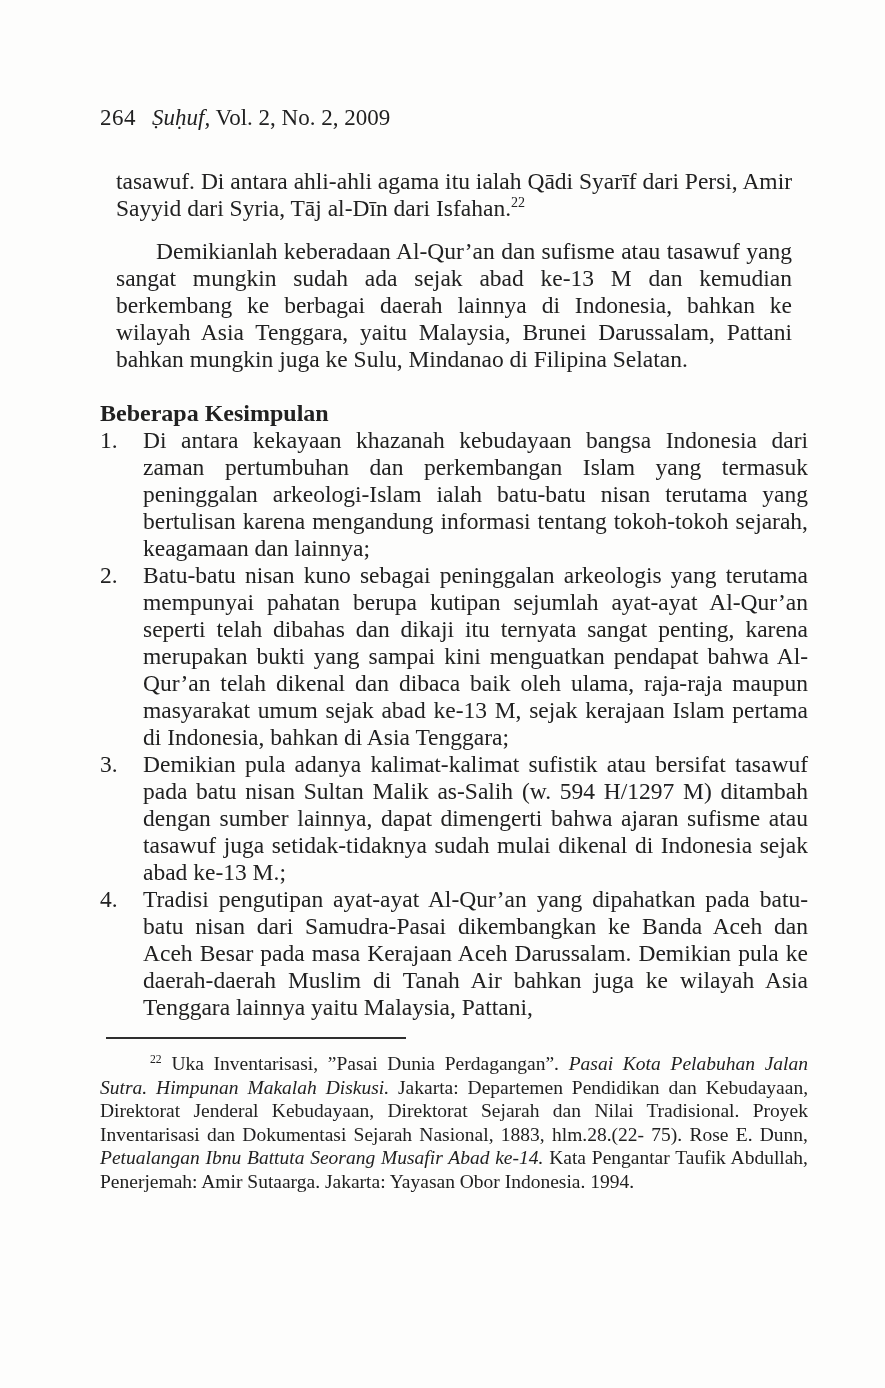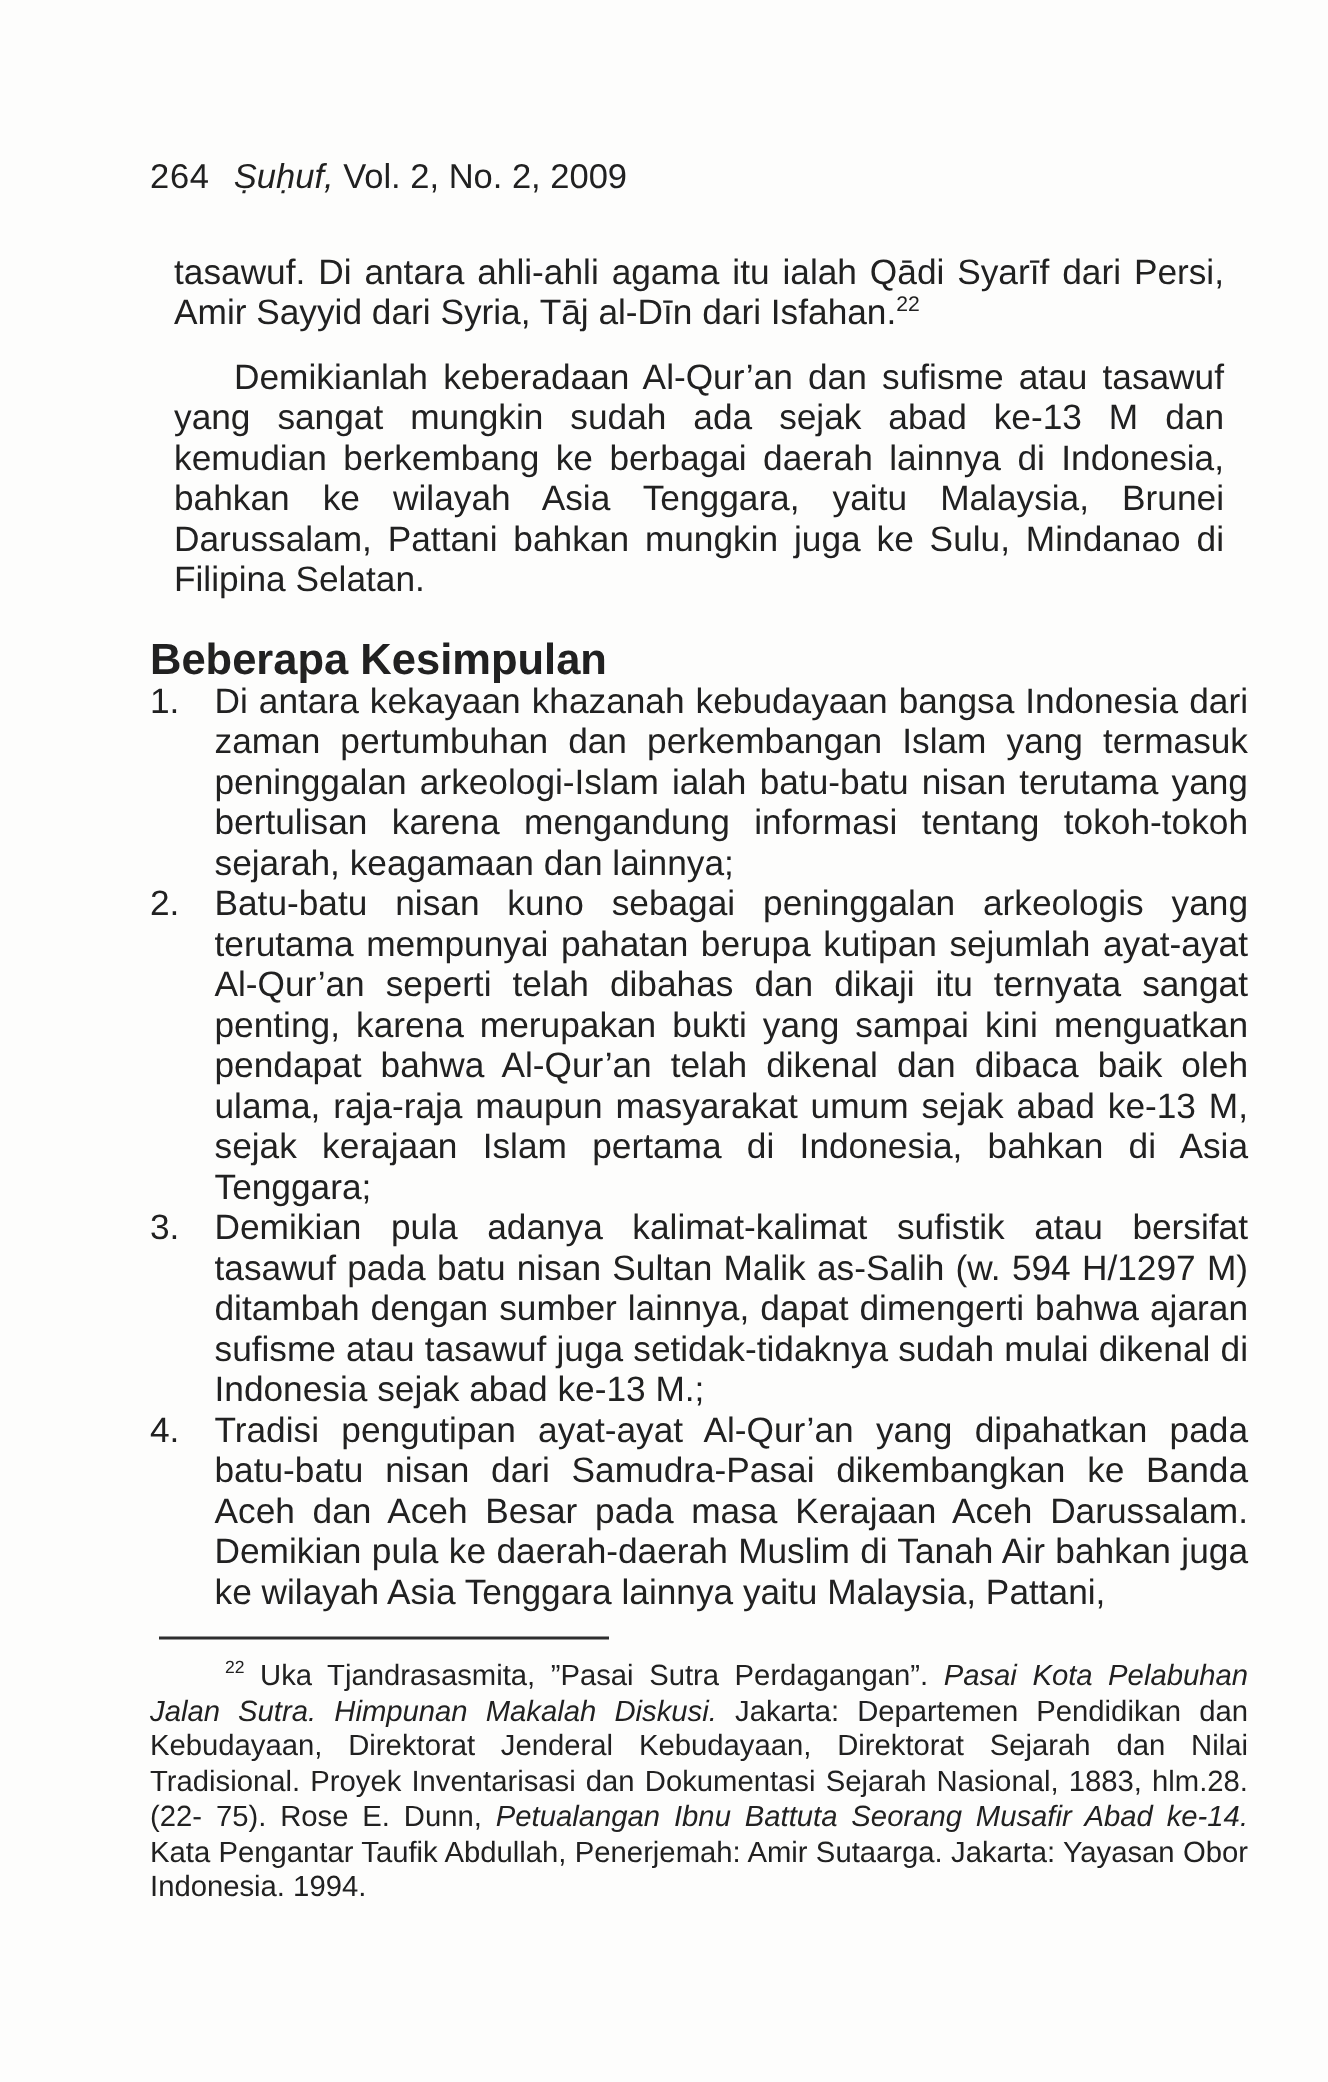--- a/index.html
+++ b/index.html
@@ -7,43 +7,43 @@
     padding: 0;
     background: #ffffff;
   }
   .page {
     position: relative;
     width: 885px;
     height: 1388px;
     box-sizing: border-box;
     background: #fdfdfc;
     color: #212121;
-    font-family: Liberation Sans, sans-serif;
-    padding: 104px 53px 0 100px;
+    font-family: Liberation Serif, serif;
+    padding: 104px 77px 0 100px;
     overflow: hidden;
   }
   .running-head {
     font-size: 23px;
     line-height: 27px;
     margin-bottom: 37px;
     white-space: nowrap;
   }
   .running-head .page-num { margin-right: 16px; letter-spacing: 0.5px; }
   .italic { font-style: italic; }
 
   .body-text {
     font-size: 23.5px;
     line-height: 27px;
     text-align: justify;
   }
   p.para { margin: 16px; }
   p.para.first-line-indent { text-indent: 40px; }
 
   .section-heading {
-    font-size: 29px;
+    font-size: 24px;
     line-height: 27px;
     font-weight: bold;
     margin: 27px 0 0 0;
   }
 
   .conclusion-list { margin: 0; }
   .list-item { display: flex; }
   .list-item .num {
     width: 43px;
     flex: 0 0 43px;
@@ -114,21 +114,21 @@
         <span class="num">4.</span>
         <span class="item-text">Tradisi pengutipan ayat-ayat Al-Qur’an yang dipahatkan pada batu-batu nisan dari Samudra-Pasai dikembangkan ke Banda Aceh dan Aceh Besar pada masa Kerajaan Aceh Darussalam. Demikian pula ke daerah-daerah Muslim di Tanah Air bahkan juga ke wilayah Asia Tenggara lainnya yaitu Malaysia, Pattani,</span>
       </div>
 
     </div>
   </div>
 
   <div class="footnote-area">
     <hr class="fn-rule">
     <p class="footnote"><sup class="fn-ref">22</sup>
-      <span>Uka Tjandrasasmita, ”Pasai Sutra Perdagangan”.</span>
+      <span>Uka Inventarisasi, ”Pasai Dunia Perdagangan”.</span>
       <span class="italic">Pasai Kota Pelabuhan Jalan Sutra. Himpunan Makalah Diskusi.</span>
       <span>Jakarta: Departemen Pendidikan dan Kebudayaan, Direktorat Jenderal Kebudayaan, Direktorat Sejarah dan Nilai Tradisional. Proyek Inventarisasi dan Dokumentasi Sejarah Nasional, 1883, hlm.28.(22- 75). Rose E. Dunn,</span>
       <span class="italic">Petualangan Ibnu Battuta Seorang Musafir Abad ke-14.</span>
       <span>Kata Pengantar Taufik Abdullah, Penerjemah: Amir Sutaarga. Jakarta: Yayasan Obor Indonesia. 1994.</span>
     </p>
   </div>
 
 </div>
 
 </body></html>

